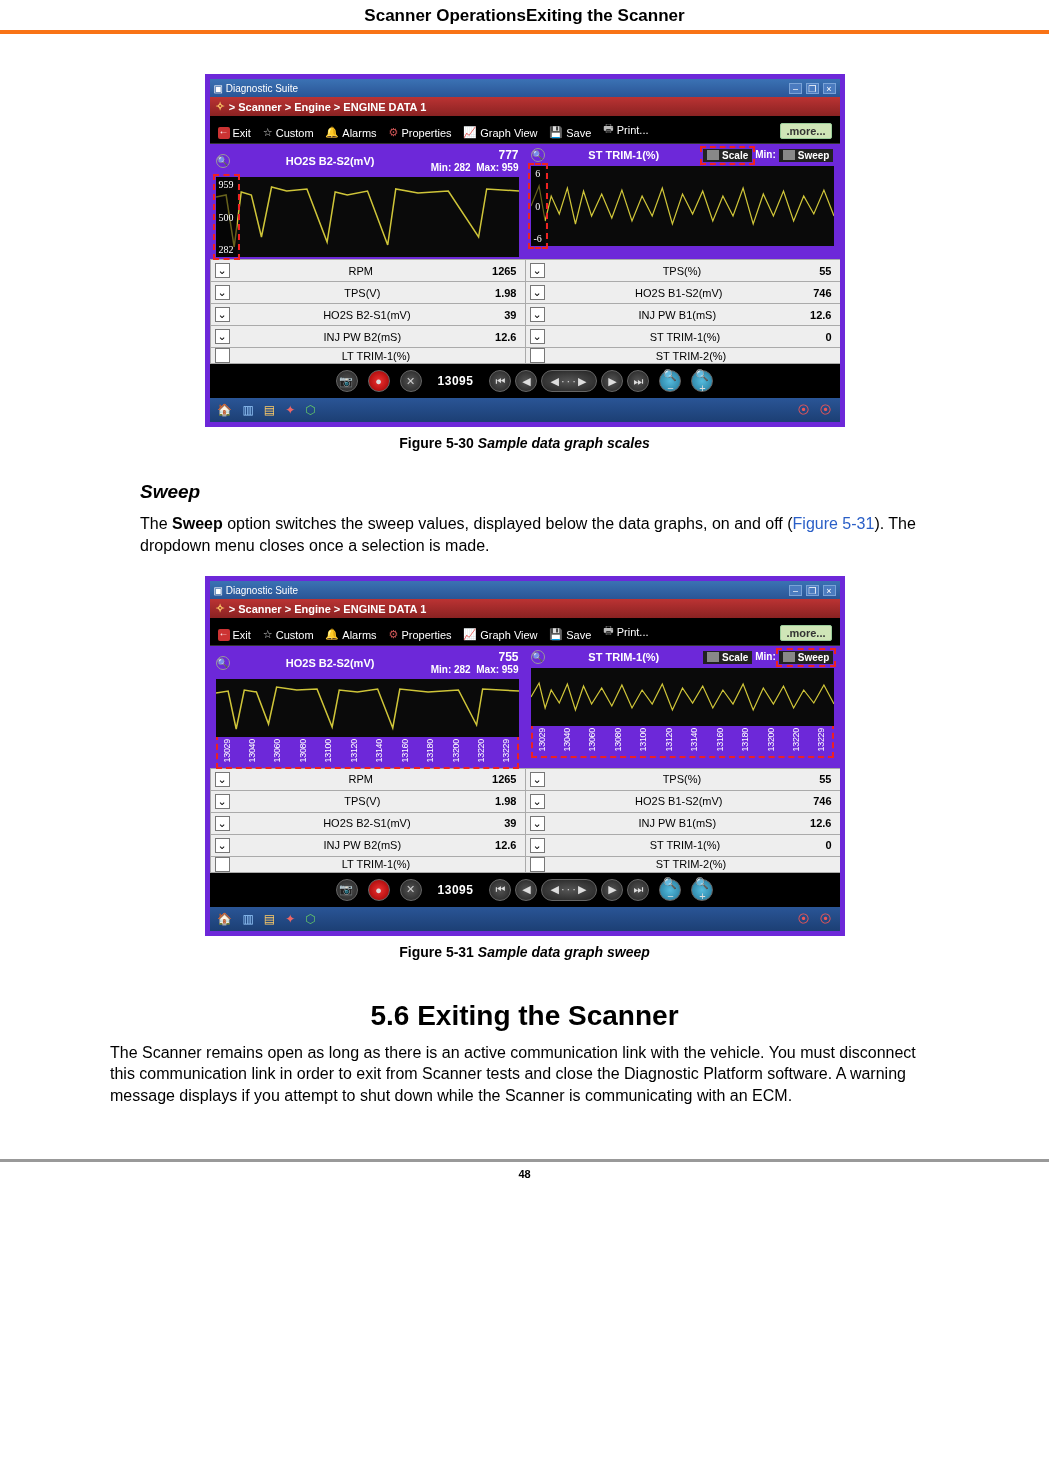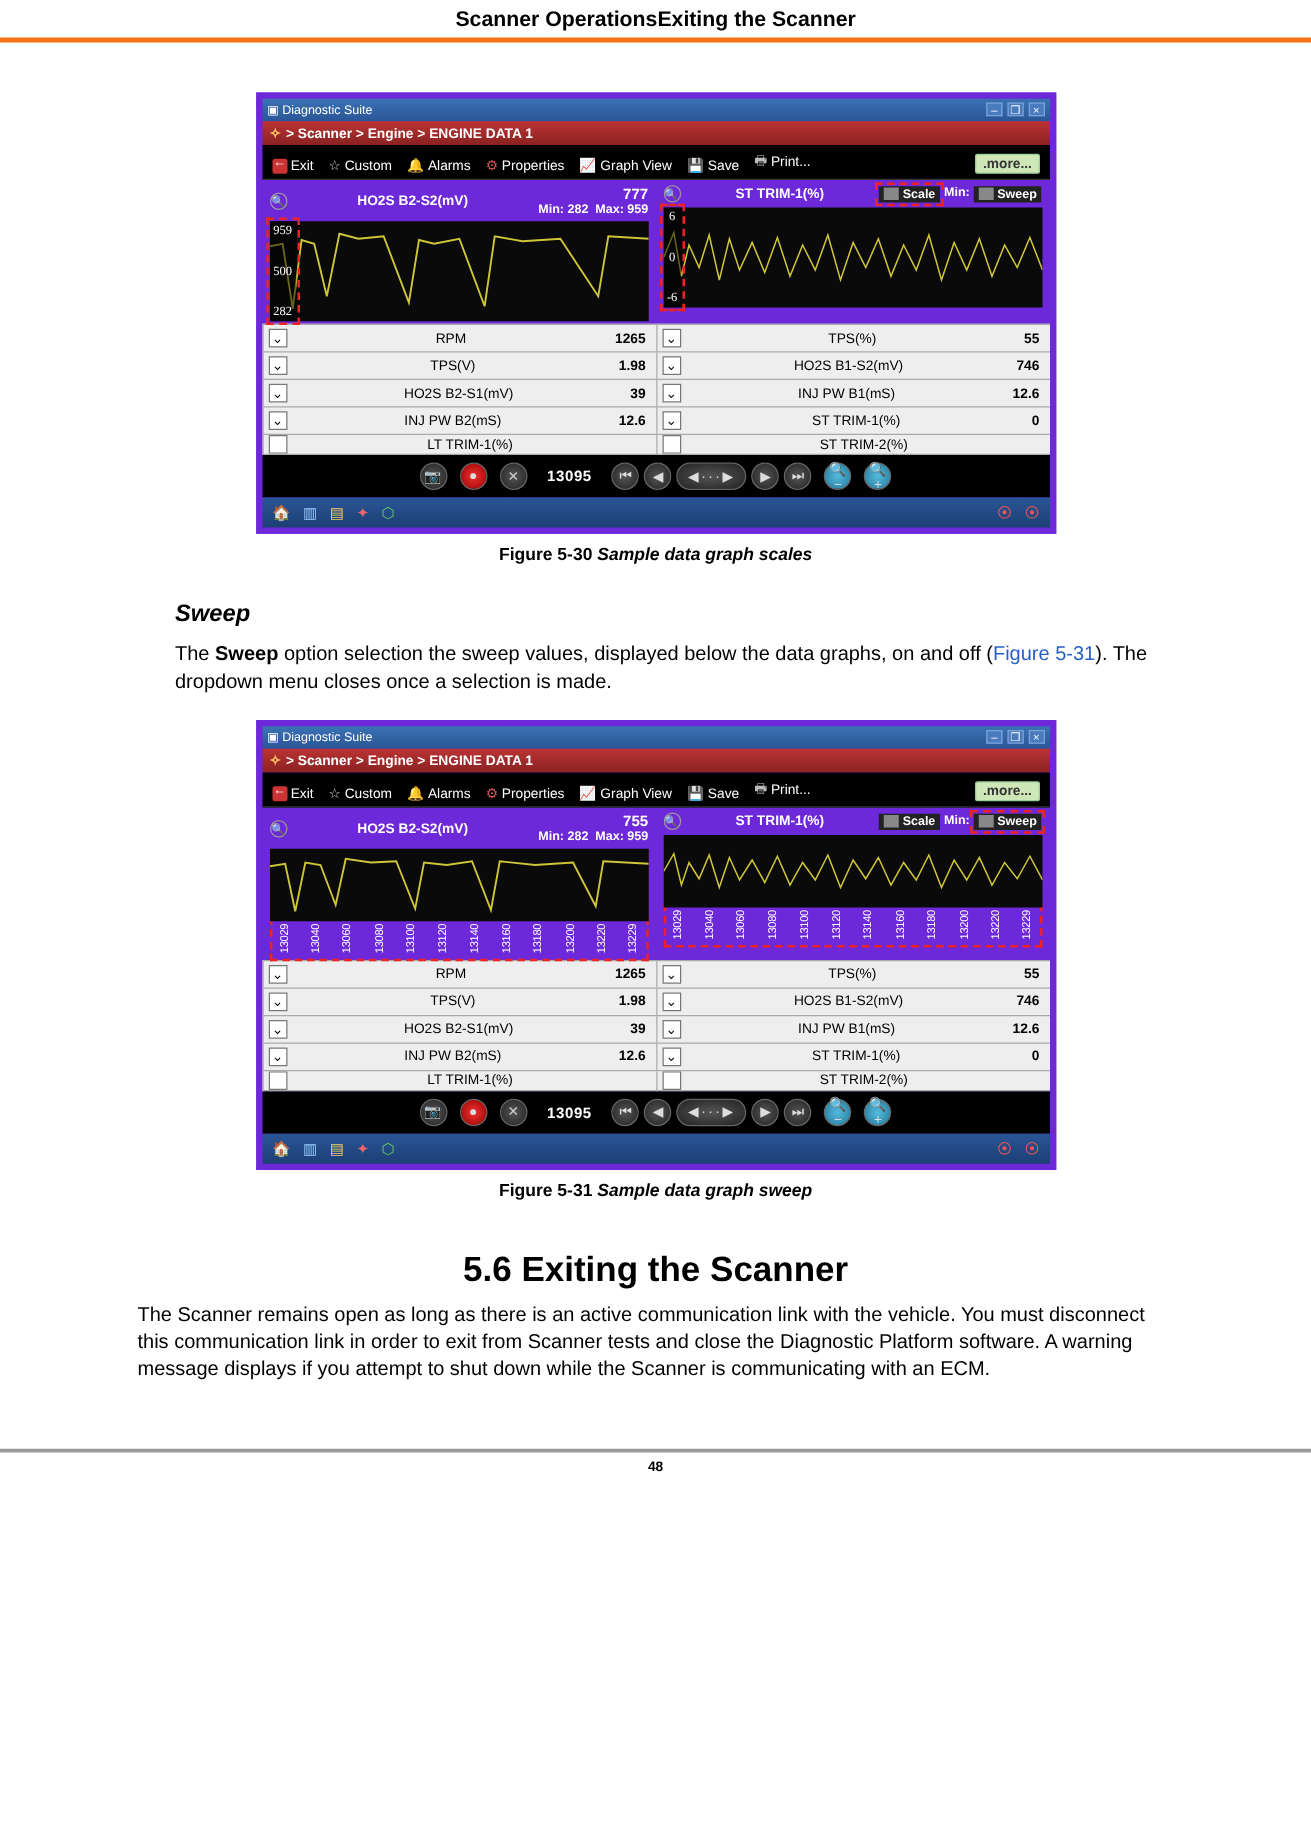--- a/index.html
+++ b/index.html
@@ -372,21 +372,21 @@
     </div>
   </div>
 
 </div>
 <div class="figure-caption">
   <span class="fig-label">Figure 5-30</span><span class="fig-desc"> Sample data graph scales</span>
 </div>
 
 <div class="sub-heading">Sweep</div>
 <p class="body-text">
-  <span>The </span><b>Sweep</b><span> option selection the sweep values, displayed below the data graphs, on and off (</span><span class="link">Figure 5-31</span><span>). The dropdown menu closes once a selection is made.</span>
+  <span>The </span><b>Sweep</b><span> option switches the sweep values, displayed below the data graphs, on and off (</span><span class="link">Figure 5-31</span><span>). The dropdown menu closes once a selection is made.</span>
 </p>
 
 <div class="figure-wrap">
 
   <div class="diag-window highlight-sweep">
     <div class="title-bar">
       <span>▣ <span>Diagnostic Suite</span></span>
       <span class="win-btns">
         <span>–</span>
         <span>❐</span>

